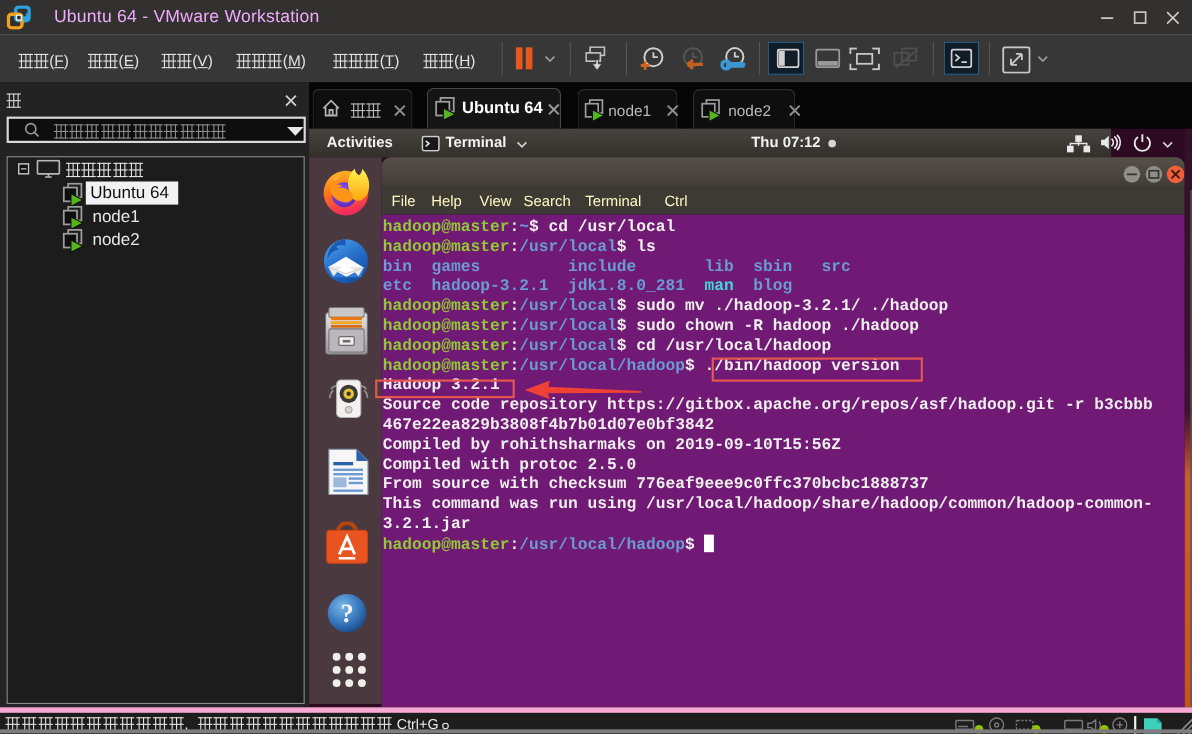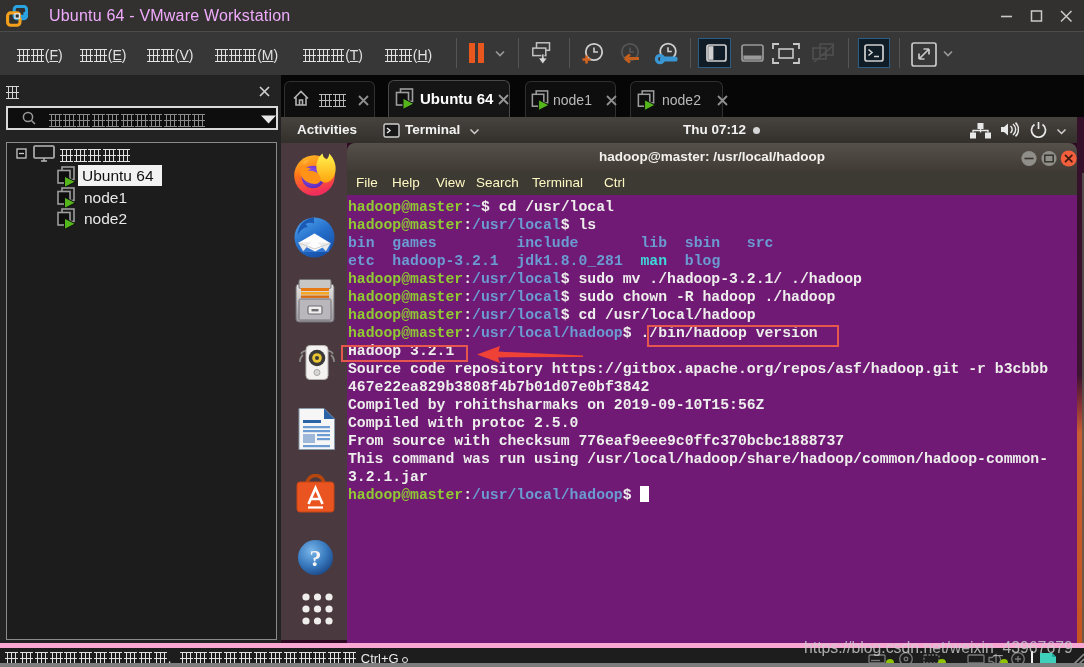--- a/index.html
+++ b/index.html
@@ -27,21 +27,21 @@
 #tabbar{left:281px;top:75px;width:803px;height:42px;background:#060606}
 .tab{position:absolute;top:6px;height:36px;border:1px solid #303030;border-bottom:none;border-radius:6px 6px 0 0;background:#0e0e0e}
 .tab.active{top:5px;height:37px;border-color:#4a4a4a;background:#151515}
 .tabtxt{position:absolute;top:10px;font-size:14px;color:#b9b9b9}
 
 #sidebar{left:0;top:75px;width:281px;height:568px;background:#232323}
 #sbsearch{left:6px;top:31px;width:272px;height:24px;background:#0e0e0e;border:2px solid #dadada}
 #sbtree{left:6px;top:67px;width:271px;height:498px;background:#1c1c1c;border:1px solid #8a8a8a}
 
 #vm{left:281px;top:117px;width:803px;height:526px;background:#2e0a22}
-#topbar{left:0;top:0;width:803px;height:26px;background:linear-gradient(#474440,#33302b)}
+#topbar{left:0;top:0;width:729px;height:26px;background:linear-gradient(#474440,#33302b)}
 #dock{left:0;top:26px;width:66px;height:497px;background:#4a3a40}
 #term{left:66px;top:26px;width:730px;height:500px}
 #termtitle{left:0;top:0;width:730px;height:28px;background:linear-gradient(#555049,#403b35);border-radius:8px 8px 0 0}
 #termmenu{left:0;top:28px;width:730px;height:24px;background:#3d3933}
 #termbody{left:0;top:52px;width:730px;height:448px;background:#701a75}
 #wall{left:796px;top:0;width:7px;height:526px;background:linear-gradient(#341029 0%,#3c1230 49%,#8c3336 55%,#c85e33 60%,#c6541f 100%)}
 pre#tt{position:absolute;left:1px;top:2.5px;font-family:"Liberation Mono",monospace;font-size:14.77px;line-height:18px;color:#eeeeec;font-weight:bold}
 #cursor{display:inline-block;width:9px;height:16px;background:#fff;vertical-align:-3px}
 .g{color:#90ca32}.b{color:#6b9bd2}.c{color:#3fd8d8}
 
@@ -356,21 +356,20 @@
             <circle cx="15.5" cy="16" r="3.6"></circle>
             <circle cx="27" cy="16" r="3.6"></circle>
             <circle cx="4" cy="28" r="3.6"></circle>
             <circle cx="15.5" cy="28" r="3.6"></circle>
             <circle cx="27" cy="28" r="3.6"></circle>
           </g>
     </svg>
   </div>
   <div class="abs" id="term">
     <div class="abs" id="termtitle">
-      <div class="abs" style="left:0;top:6px;width:730px;text-align:center;font-size:13.5px;font-weight:bold;color:#f3f1ee">hadoop@master: /usr/local/hadoop</div>
       <svg class="abs" style="left:674px;top:7px" width="56" height="17" viewBox="0 0 56 17">
         <circle cx="8" cy="8.5" r="7.6" fill="#908e89"></circle>
             <path d="M3.5 8.5 h9" stroke="#36332e" stroke-width="1.6"></path>
         <circle cx="28" cy="8.5" r="7.6" fill="#908e89"></circle>
             <rect x="23.8" y="5.2" width="8.4" height="6.6" fill="none" stroke="#36332e" stroke-width="1.5"></rect>
         <circle cx="47.7" cy="8.5" r="8" fill="#f15f3c"></circle>
             <path d="M44 4.8 l7.4 7.4 M51.4 4.8 L44 12.2" stroke="#401a10" stroke-width="1.7"></path>
       </svg>
     </div>
     <div class="abs" id="termmenu">
@@ -434,13 +433,12 @@
   </svg>
   <svg class="abs" style="left:1062px;top:2px" width="22" height="18" viewBox="0 0 22 18">
         <g stroke="#8a8a8a" stroke-width="1.6">
           <path d="M8 18 L22 4"></path>
           <path d="M13 18 L22 9"></path>
           <path d="M18 18 L22 14"></path>
         </g>
       </svg>
 </div>
 <div class="abs" id="bottomstrip"></div>
-<span class="abs" id="watermark">https://blog.csdn.net/weixin_43967679</span>
 </div>
 </body></html>

